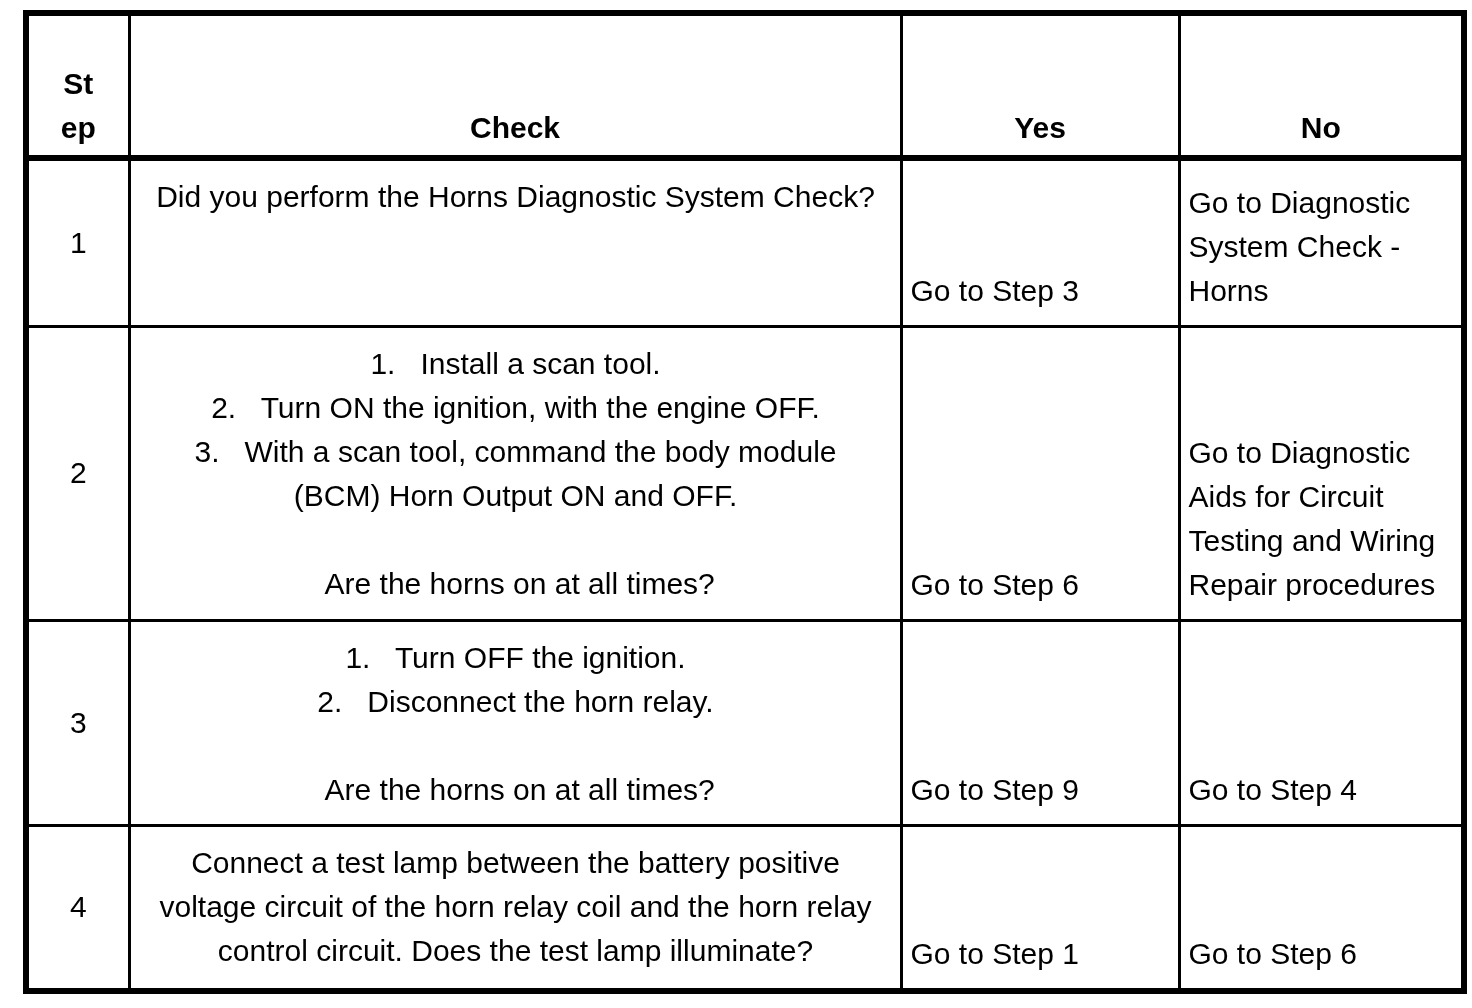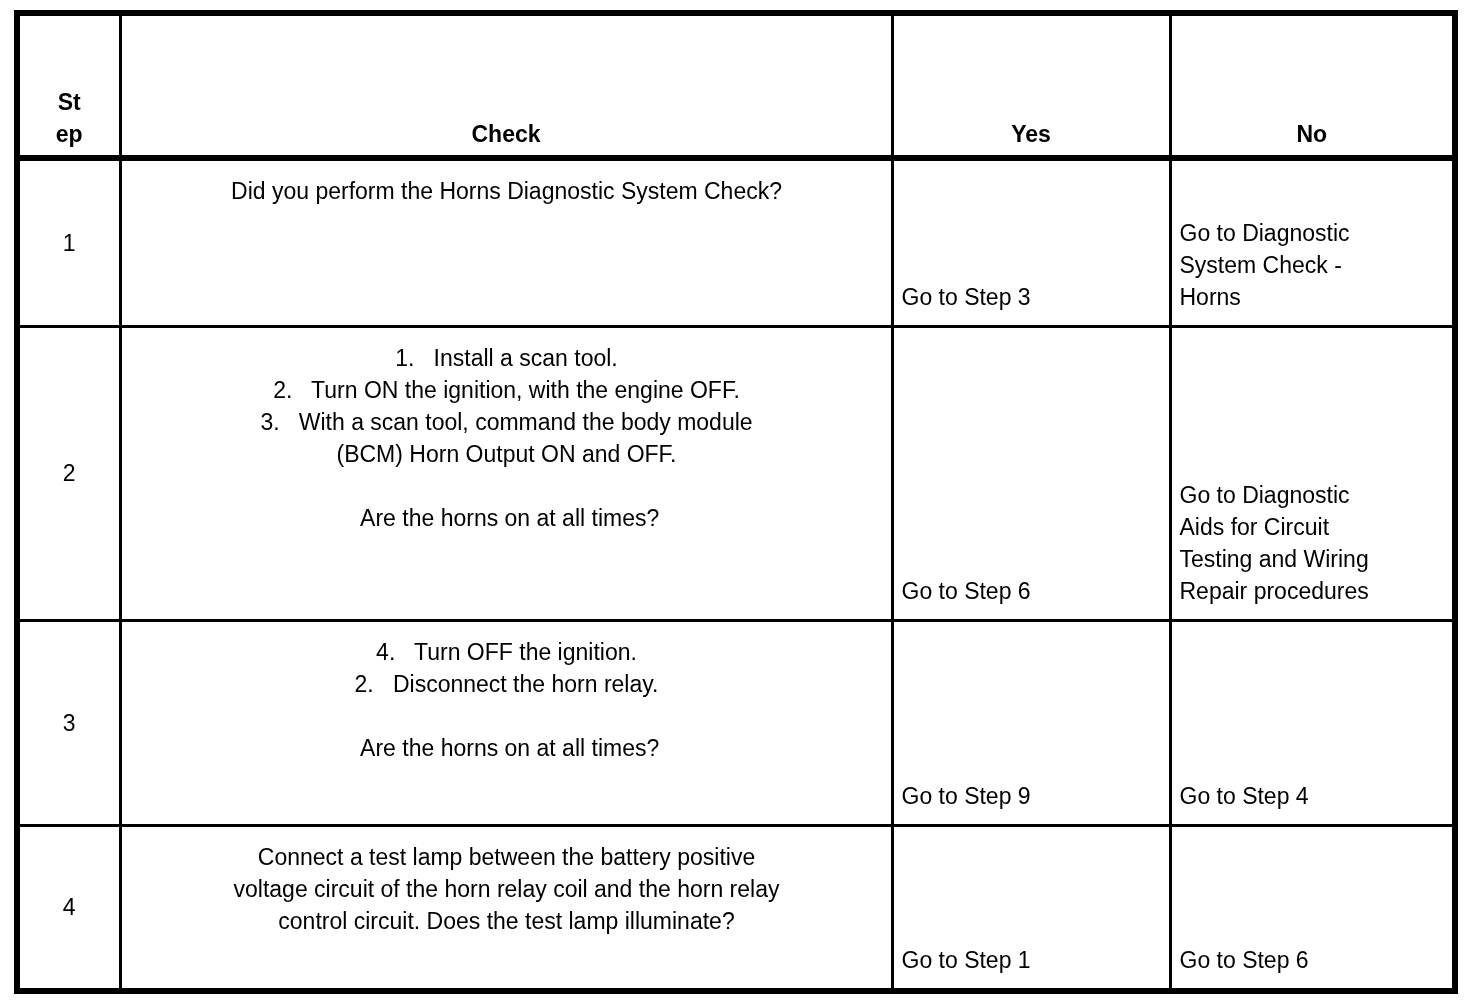--- a/index.html
+++ b/index.html
@@ -15,28 +15,28 @@
   }
   body {
     width: 1472px;
     height: 1008px;
     position: relative;
     font-family: "Liberation Sans", sans-serif;
     color: var(--text-color);
   }
   table.diag {
     position: absolute;
-    left: 14px;
+    left: 23px;
     top: 10px;
     width: 1438px;
     border-collapse: collapse;
     table-layout: fixed;
     border: 6px solid var(--border-color);
-    font-size: 23px;
-    line-height: 32px;
+    font-size: 30px;
+    line-height: 44px;
   }
   th, td {
     border: 3px solid var(--border-color);
     white-space: pre-wrap;
     overflow: hidden;
     font-weight: normal;
   }
   thead th {
     border-bottom: 6px solid var(--border-color);
     vertical-align: bottom;
@@ -96,21 +96,21 @@
 
  Are the horns on at all times?</td>
       <td class="choice-cell">Go to Step 6</td>
       <td class="choice-cell">Go to Diagnostic
 Aids for Circuit
 Testing and Wiring
 Repair procedures</td>
     </tr>
     <tr style="height:205px">
       <td class="step-cell">3</td>
-      <td class="action-cell">4.   Turn OFF the ignition.
+      <td class="action-cell">1.   Turn OFF the ignition.
 2.   Disconnect the horn relay.
 
  Are the horns on at all times?</td>
       <td class="choice-cell">Go to Step 9</td>
       <td class="choice-cell">Go to Step 4</td>
     </tr>
     <tr style="height:166px">
       <td class="step-cell">4</td>
       <td class="action-cell">Connect a test lamp between the battery positive
 voltage circuit of the horn relay coil and the horn relay

